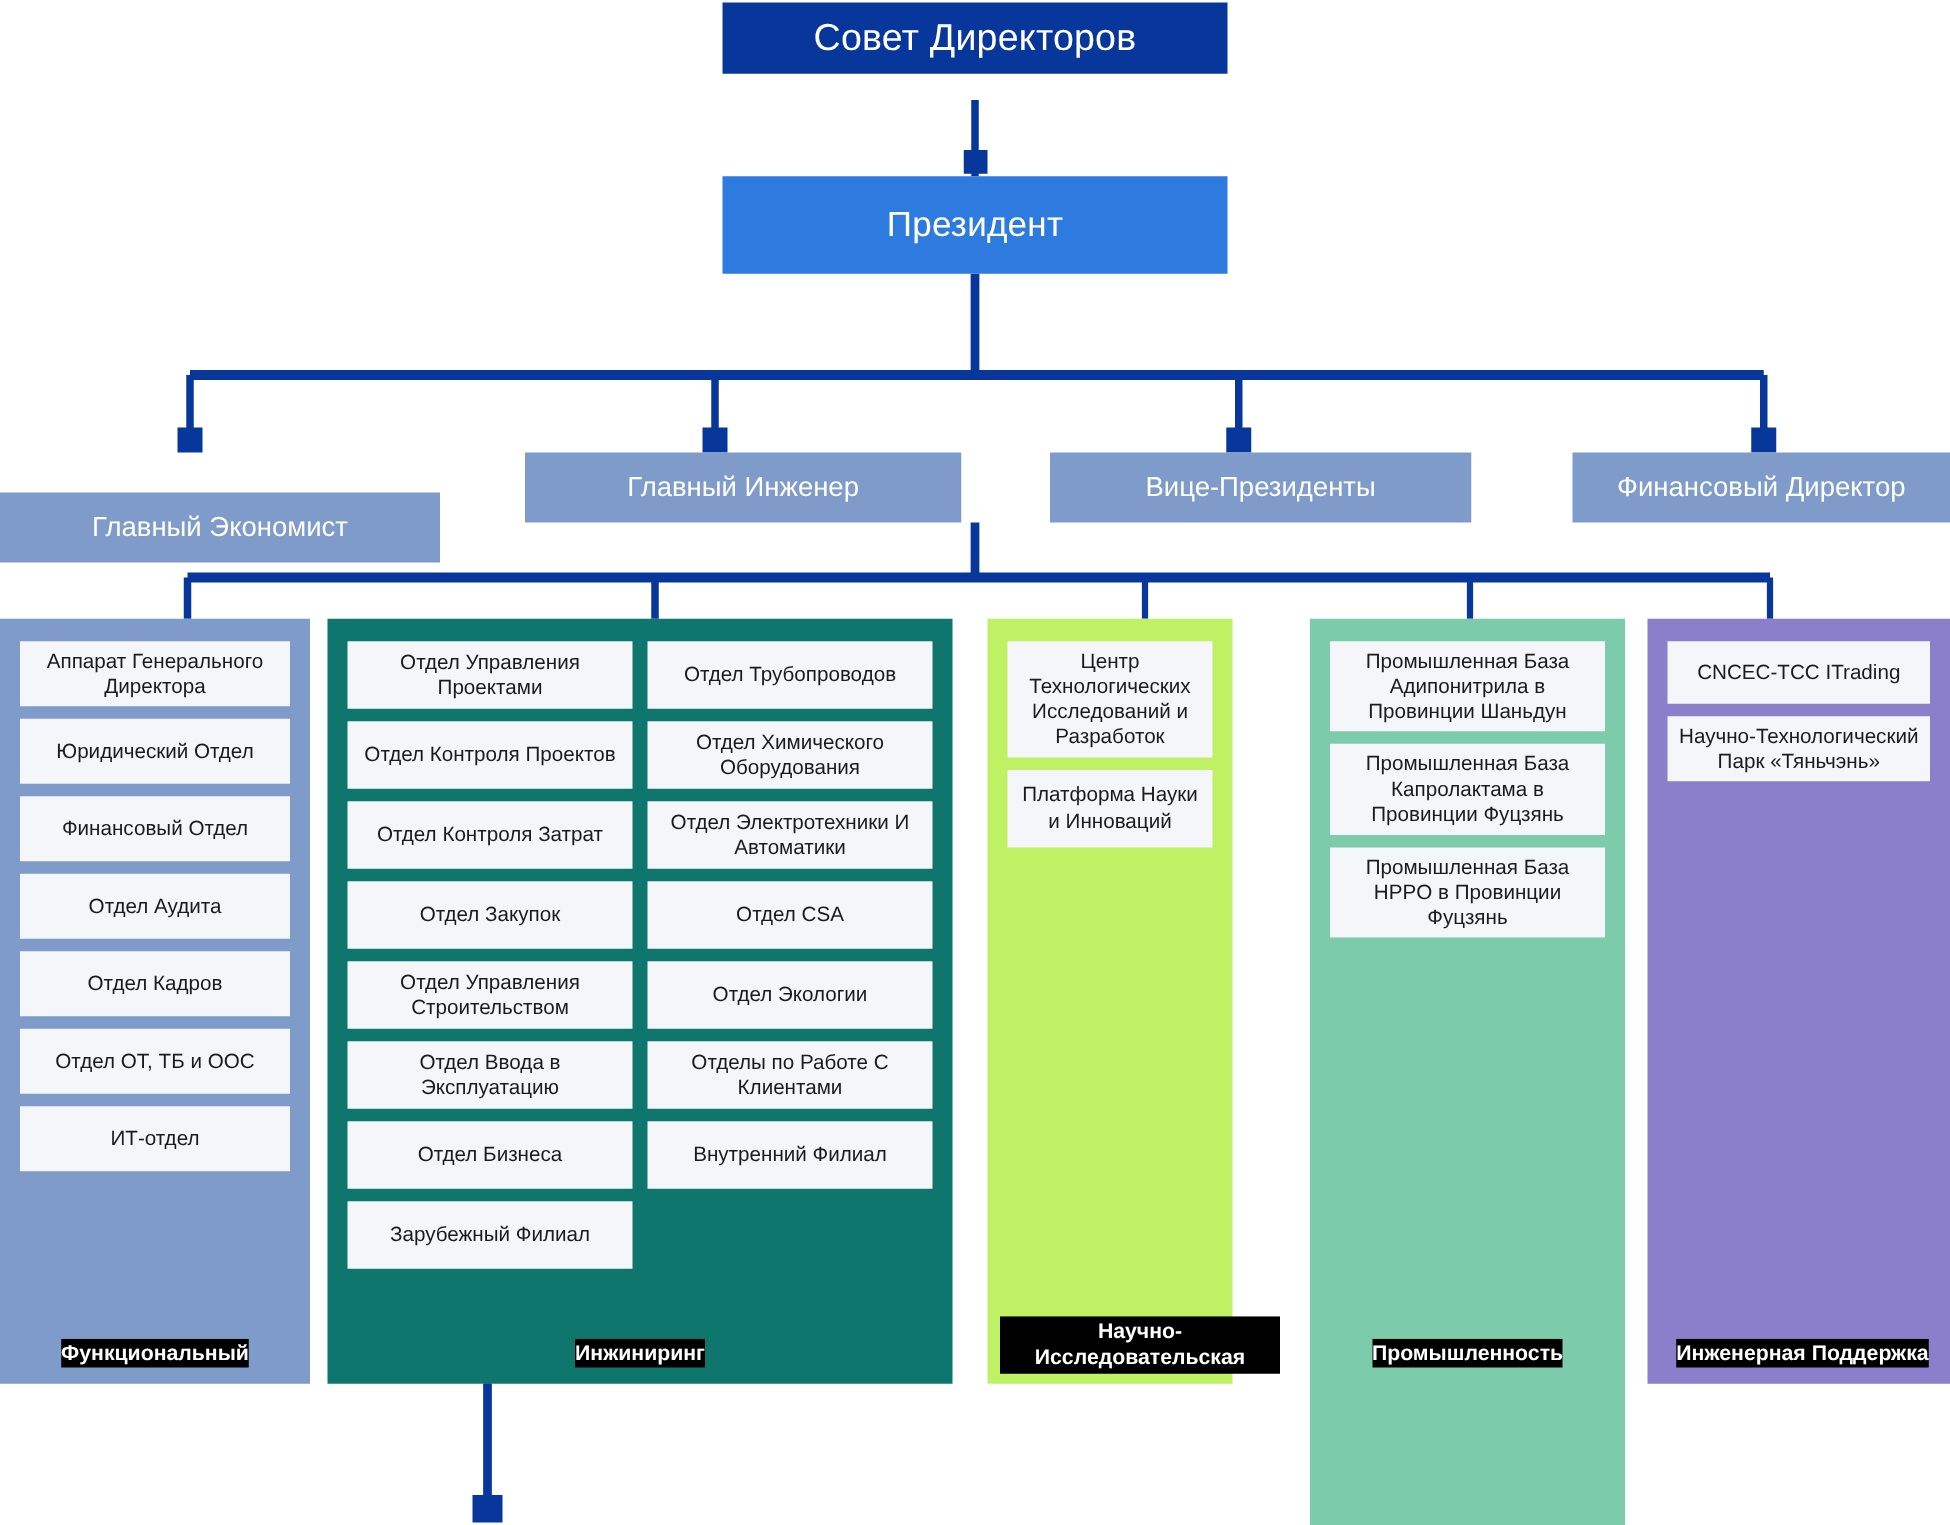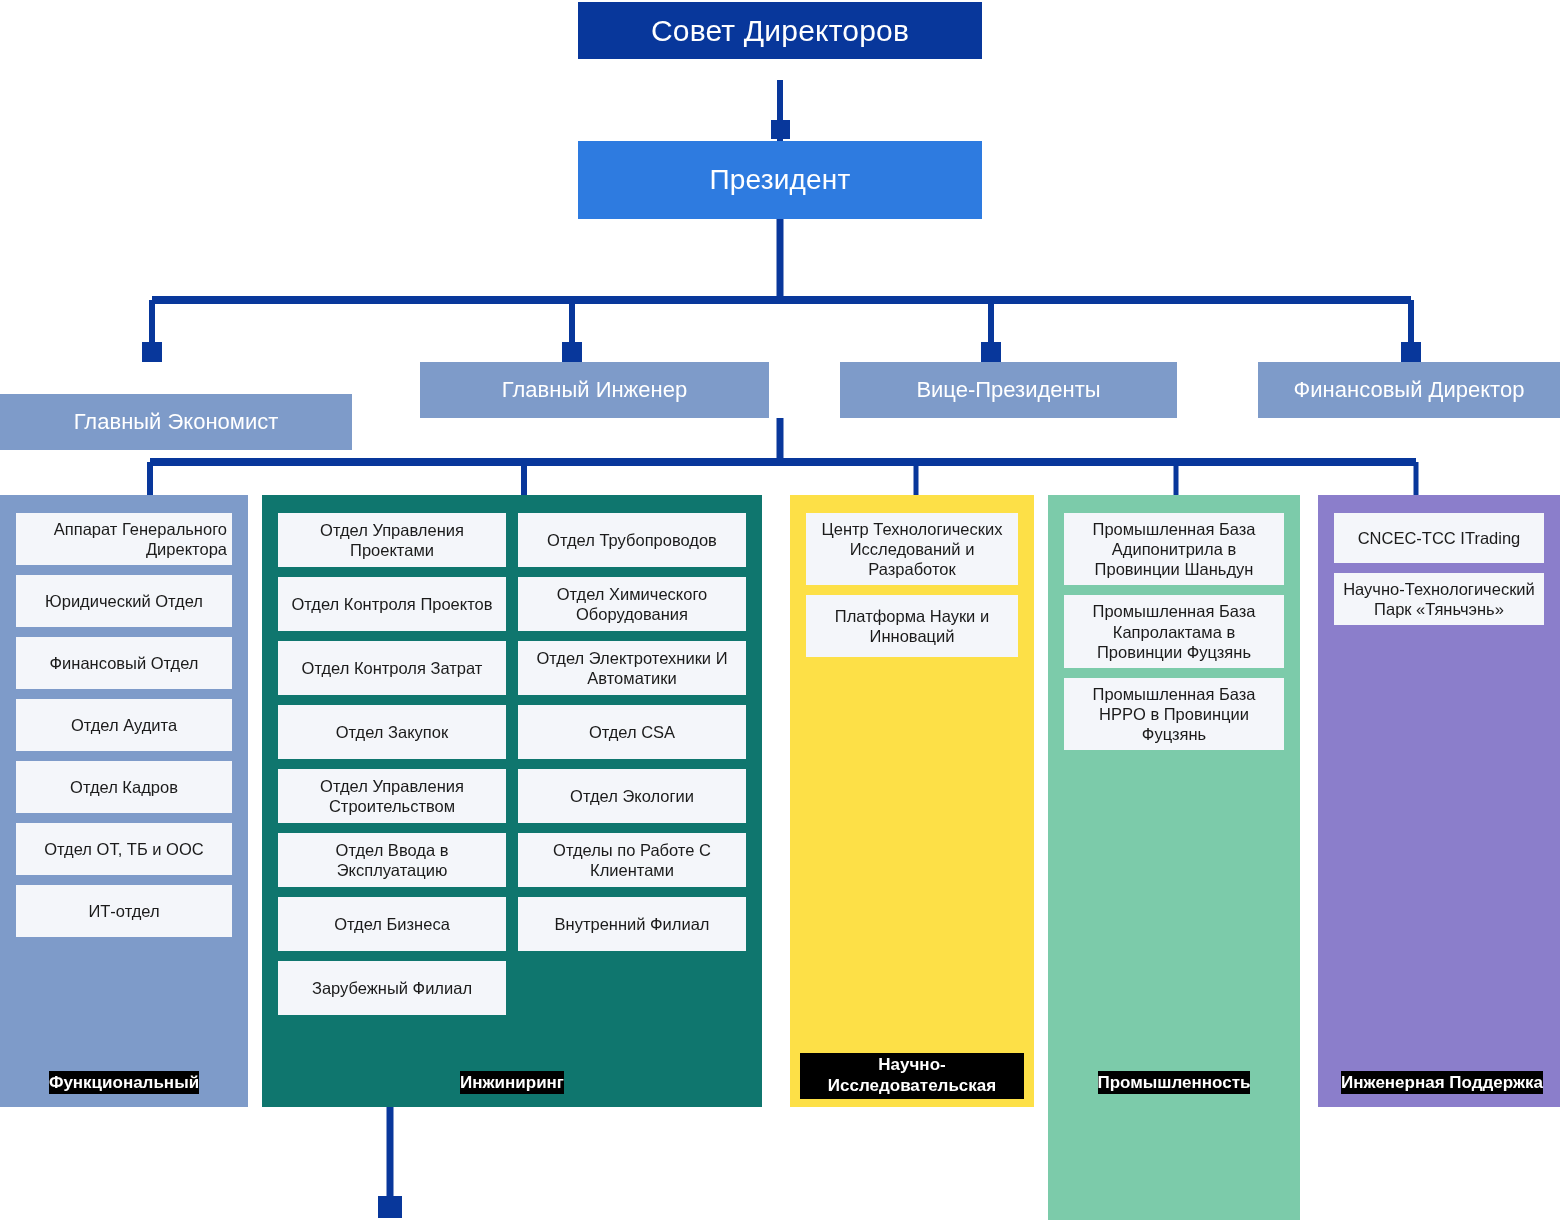--- a/index.html
+++ b/index.html
@@ -50,25 +50,25 @@
     font-size: 16.5px;
     line-height: 1.22;
     text-align: center;
     display: flex; align-items: center; justify-content: center;
     padding: 6px 5px;
     min-height: 54px;
   }
 
   .col-0 { left: 0px;    top: 495px; width: 248px;  height: 612px; background: #7E9BC9; }
   .col-1 { left: 262px;  top: 495px; width: 500px;  height: 612px; background: #0f766e; }
-  .col-2 { left: 790px;  top: 495px; width: 244px;  height: 612px; background: #fde047; }
+  .col-2 { left: 790px;  top: 495px; width: 196px;  height: 612px; background: #bef264; }
   .col-3 { left: 1048px; top: 495px; width: 252px;  height: 784px; background: #7CCBAA; }
   .col-4 { left: 1318px; top: 495px; width: 242px;  height: 612px; background: #8B7ECB; }
 
-  .col-0 .node { min-height: 52px; text-align: right; }
+  .col-0 .node { min-height: 52px; }
   .col-1 .node { min-height: 54px; }
   .col-2 .node { min-height: 62px; }
   .col-3 .node { min-height: 68px; }
   .col-4 .node { min-height: 50px; }
 
   
   .cap-wrap {
     position: absolute;
     height: 30px;
     display: flex; align-items: flex-start; justify-content: center;

